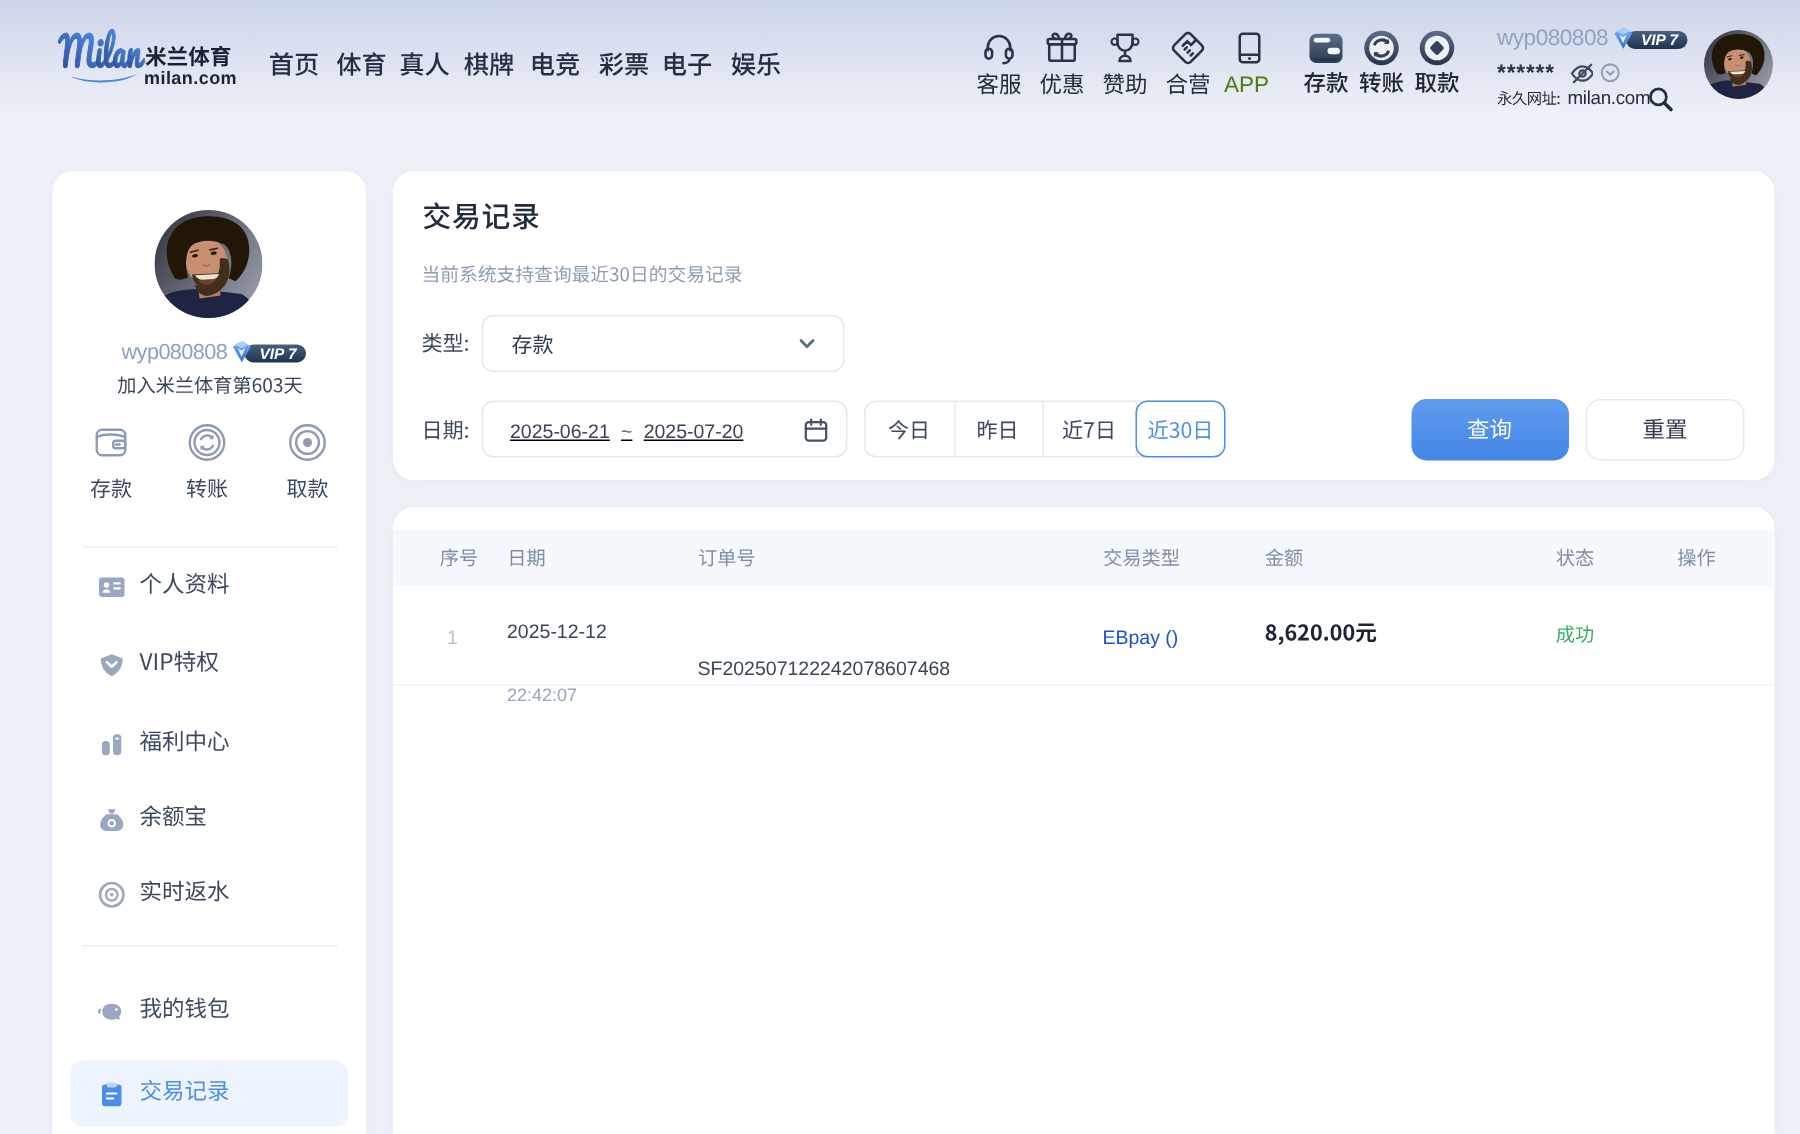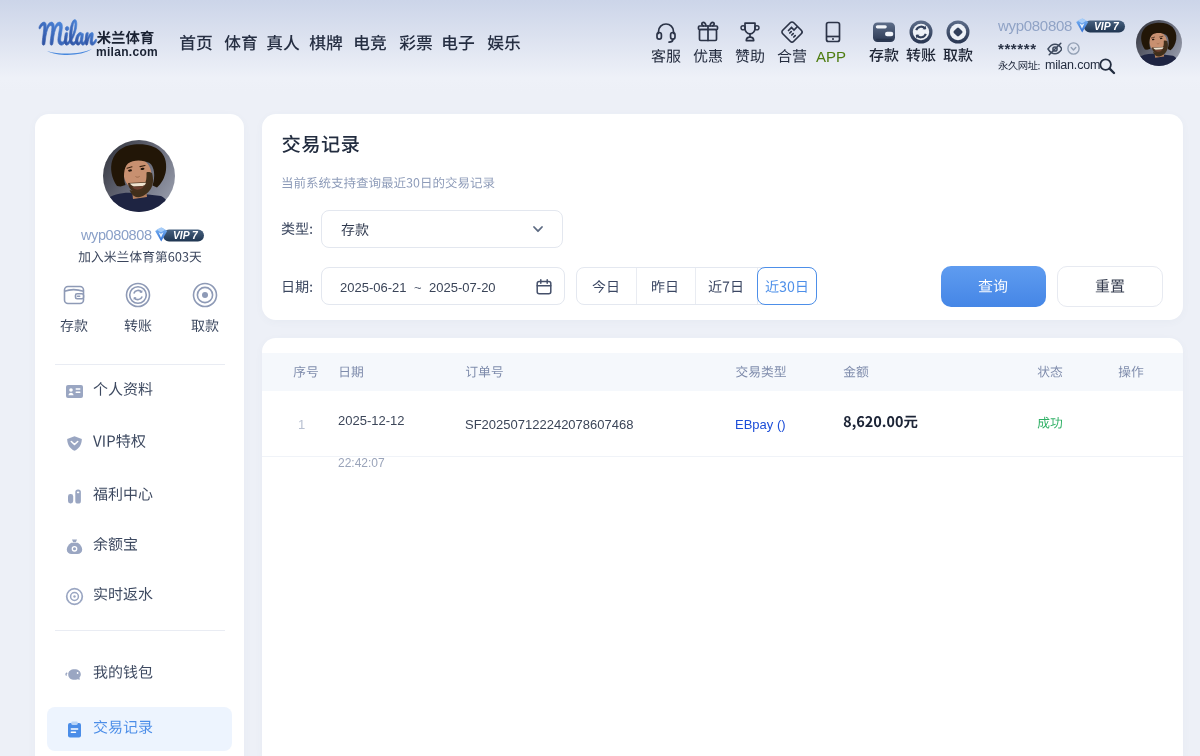--- a/index.html
+++ b/index.html
@@ -564,21 +564,21 @@
     </svg>
   </div>
 <div style="position:absolute;left:281px;top:279px;">
     <svg width="32" height="18" viewBox="0 -12.60 31.89 17.50" style="overflow:visible;display:block" fill="#3c4860">
       <path transform="translate(0.0,0) scale(0.014000,-0.014000)" d="M253 352H752V71H253ZM253 426V697H752V426ZM176 772V-69H253V-4H752V-64H832V772Z"></path>
       <path transform="translate(14.0,0) scale(0.014000,-0.014000)" d="M178 143C148 76 95 9 39 -36C57 -47 87 -68 101 -80C155 -30 213 47 249 123ZM321 112C360 65 406 -1 424 -42L486 -6C465 35 419 97 379 143ZM855 722V561H650V722ZM580 790V427C580 283 572 92 488 -41C505 -49 536 -71 548 -84C608 11 634 139 644 260H855V17C855 1 849 -3 835 -4C820 -5 769 -5 716 -3C726 -23 737 -56 740 -76C813 -76 861 -75 889 -62C918 -50 927 -27 927 16V790ZM855 494V328H648C650 363 650 396 650 427V494ZM387 828V707H205V828H137V707H52V640H137V231H38V164H531V231H457V640H531V707H457V828ZM205 640H387V551H205ZM205 491H387V393H205ZM205 332H387V231H205Z"></path>
       <path transform="translate(28.0,0) scale(0.014000,-0.014000)" d="M139 390C175 390 205 418 205 460C205 501 175 530 139 530C102 530 73 501 73 460C73 418 102 390 139 390ZM139 -13C175 -13 205 15 205 56C205 98 175 126 139 126C102 126 73 98 73 56C73 15 102 -13 139 -13Z"></path>
     </svg>
   </div>
 <div class="abs" style="left:321px;top:267px;width:244px;height:38px;border:1px solid #e3e7ef;border-radius:8px;background:#fff"></div>
-<div style="position:absolute;left:340px;top:280px;">
+<div style="position:absolute;left:340px;top:280px;text-decoration:underline;">
     <div style="font-size:13px;color:#3a4458;font-family:'Liberation Sans',sans-serif;display:flex">2025-06-21<span style="padding:0 7.5px;color:#555f73">~</span>2025-07-20</div>
   </div>
 <div style="position:absolute;left:535px;top:278px;">
     <svg width="18" height="18" viewBox="0 0 18 18" style="display:block;" fill="none">
       <rect x="2.2" y="3.4" width="13.6" height="12.4" rx="2" stroke="#45506a" stroke-width="1.5"></rect>
       <path d="M5.8 1.8 v3.4 M12.2 1.8 v3.4 M2.2 7.8 h13.6" stroke="#45506a" stroke-width="1.5" stroke-linecap="round"></path>
     </svg>
   </div>
 <div class="abs" style="left:576px;top:267px;width:241px;height:38px;border:1px solid #e4e8f0;border-radius:8px;background:#fff"></div>
 <div class="abs" style="left:636px;top:268px;width:1px;height:36px;background:#e9ecf2"></div>
@@ -675,21 +675,21 @@
   </div>
 <div style="position:absolute;left:298px;top:417px;">
     <div style="font-size:13px;color:#b9c1d2;font-family:'Liberation Sans',sans-serif">1</div>
   </div>
 <div style="position:absolute;left:338px;top:413px;">
     <div style="font-size:13px;color:#3c4659;font-family:'Liberation Sans',sans-serif">2025-12-12</div>
   </div>
 <div style="position:absolute;left:338px;top:456px;">
     <div style="font-size:12px;color:#9aa4ba;font-family:'Liberation Sans',sans-serif">22:42:07</div>
   </div>
-<div style="position:absolute;left:465px;top:417px;">
+<div style="position:absolute;left:465px;top:438px;">
     <div style="font-size:13px;color:#3c4659;font-family:'Liberation Sans',sans-serif">SF202507122242078607468</div>
   </div>
 <div style="position:absolute;left:735px;top:417px;">
     <div style="font-size:13px;color:#1d4ed8;font-family:Liberation Sans, sans-serif">EBpay ()</div>
   </div>
 <div style="position:absolute;left:843px;top:414px;">
     <svg width="75" height="18" viewBox="0 -13.05 75.25 18.12" style="overflow:visible;display:block" fill="#1c2436">
       <path transform="translate(0.0,0) scale(0.014500,-0.014500)" d="M295 -14C444 -14 544 72 544 184C544 285 488 345 419 382V387C467 422 514 483 514 556C514 674 430 753 299 753C170 753 76 677 76 557C76 479 117 423 174 382V377C105 341 47 279 47 184C47 68 152 -14 295 -14ZM341 423C264 454 206 488 206 557C206 617 246 650 296 650C358 650 394 607 394 547C394 503 377 460 341 423ZM298 90C229 90 174 133 174 200C174 256 202 305 242 338C338 297 407 266 407 189C407 125 361 90 298 90Z"></path>
       <path transform="translate(8.6,0) scale(0.014500,-0.014500)" d="M84 -214C205 -173 273 -84 273 33C273 124 235 178 168 178C115 178 72 144 72 91C72 35 116 4 164 4L174 5C173 -53 130 -104 53 -134Z"></path>
       <path transform="translate(13.3,0) scale(0.014500,-0.014500)" d="M316 -14C442 -14 548 82 548 234C548 392 459 466 335 466C288 466 225 438 184 388C191 572 260 636 346 636C388 636 433 611 459 582L537 670C493 716 427 754 336 754C187 754 50 636 50 360C50 100 176 -14 316 -14ZM187 284C224 340 269 362 308 362C372 362 414 322 414 234C414 144 369 97 313 97C251 97 201 149 187 284Z"></path>

